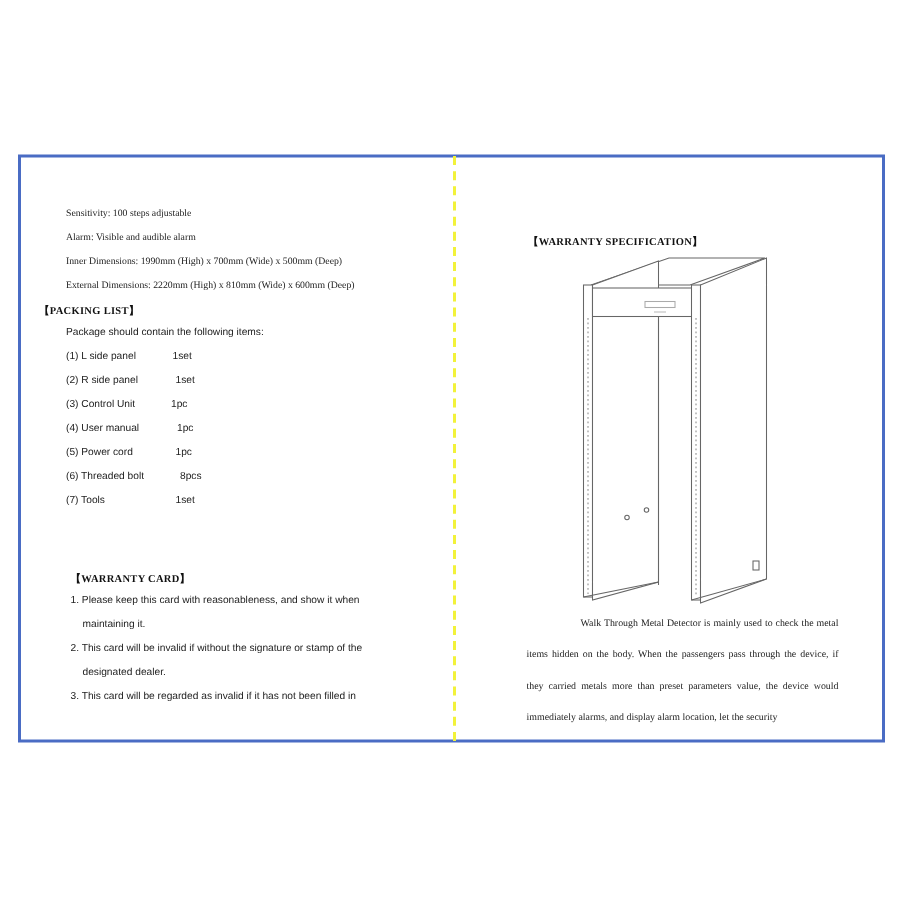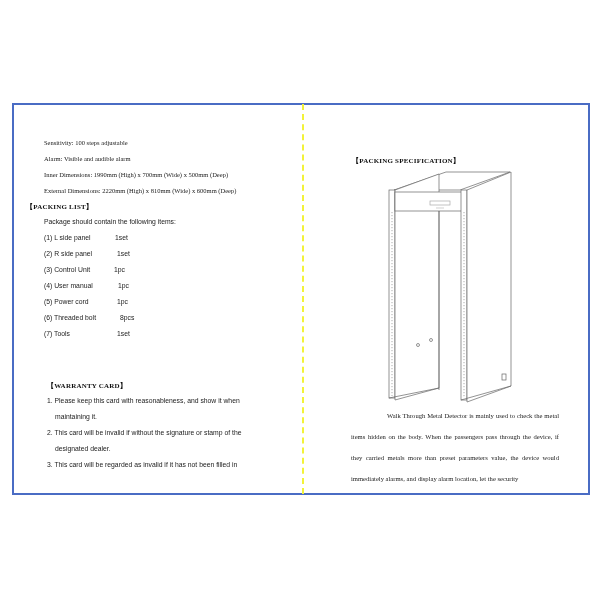--- a/index.html
+++ b/index.html
@@ -63,21 +63,21 @@
 
     <div class="line h" style="left:33px; top:276px;text-align:center;">【WARRANTY CARD】</div>
     <div class="pk" style="left:33px; top:292px;">1. Please keep this card with reasonableness, and show it when</div>
     <div class="pk" style="left:41px; top:308px;">maintaining it.</div>
     <div class="pk" style="left:33px; top:324px;">2. This card will be invalid if without the signature or stamp of the</div>
     <div class="pk" style="left:41px; top:340px;">designated dealer.</div>
     <div class="pk" style="left:33px; top:356px;">3. This card will be regarded as invalid if it has not been filled in</div>
   </div>
 
   <div class="page right">
-    <div class="line h" style="left:47px; top:51px;">【PACKING SPECIFICATION】</div>
+    <div class="line h" style="left:47px; top:51px;">【WARRANTY SPECIFICATION】</div>
 
     <svg class="drawing" style="left:79px; top:63px;" width="160" height="240" viewBox="0 0 160 240">
       <g fill="none" stroke="#666" stroke-width="0.7">
 
         <polygon points="10,22 62,4 126,4 76,22" fill="#fff"></polygon>
 
         <rect x="5" y="22" width="6" height="208" fill="#fff"></rect>
 
         <polygon points="11,22 55,6 55,220 11,232" fill="#fff"></polygon>
 

